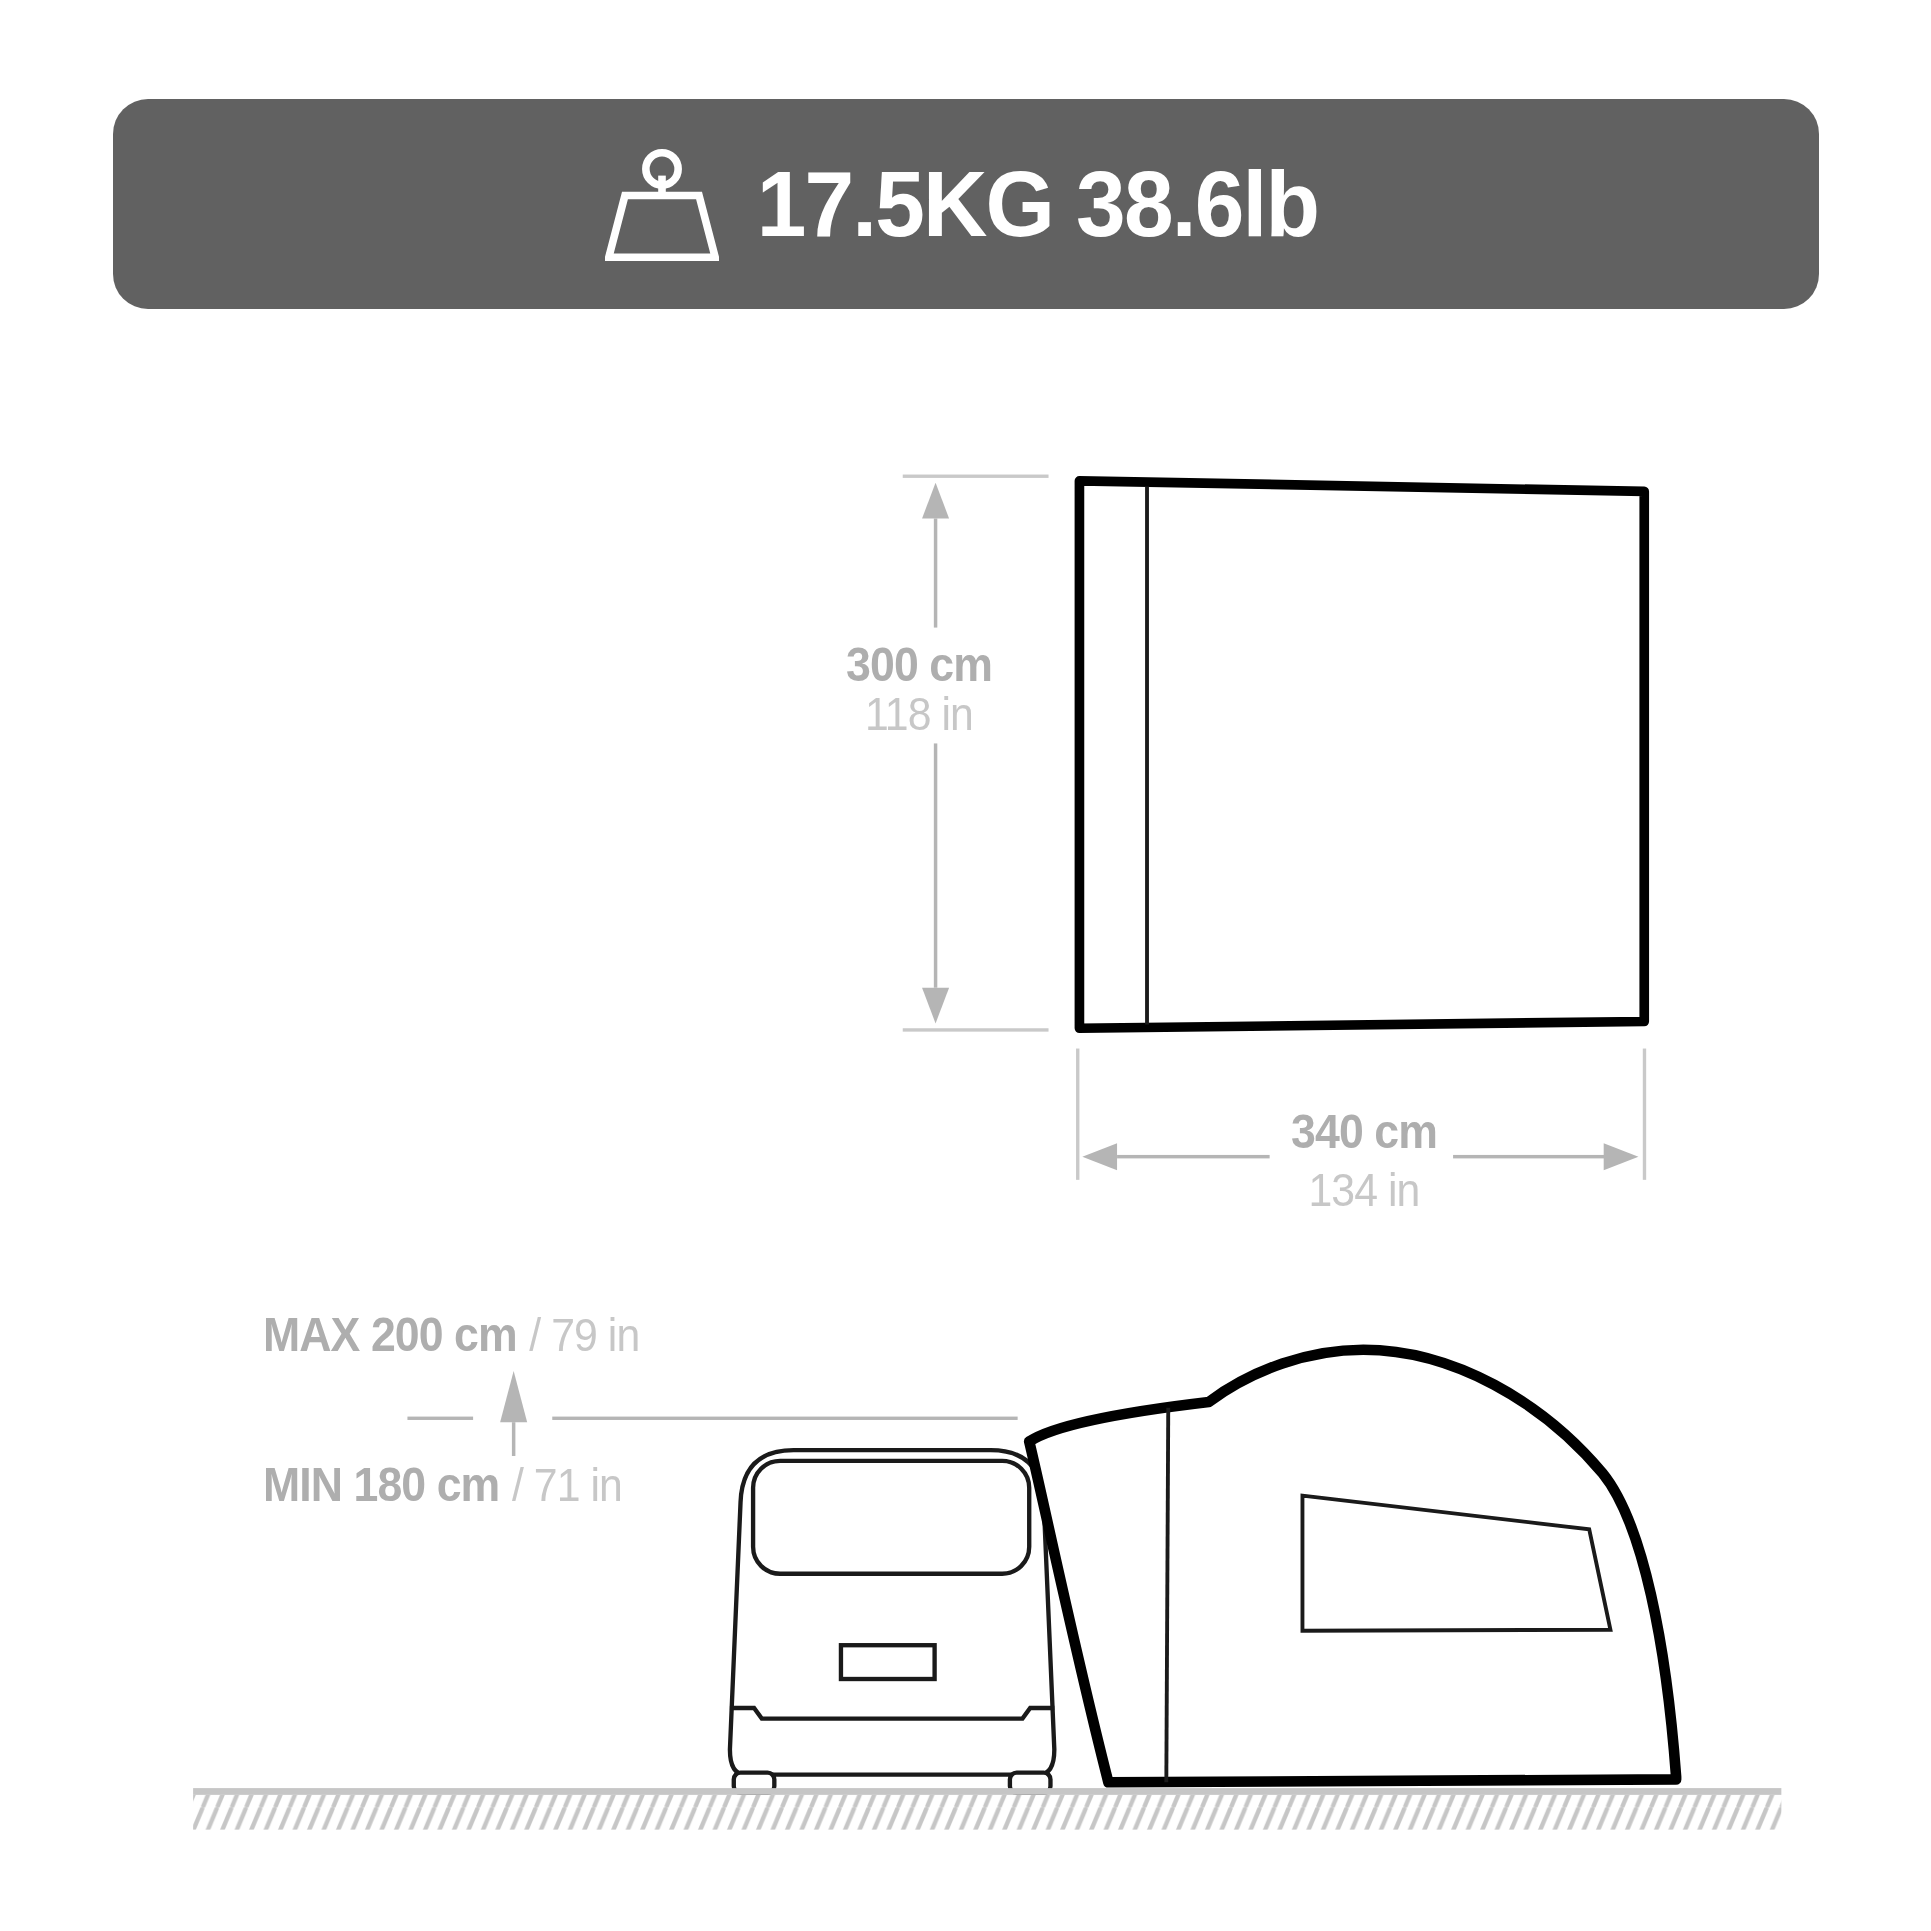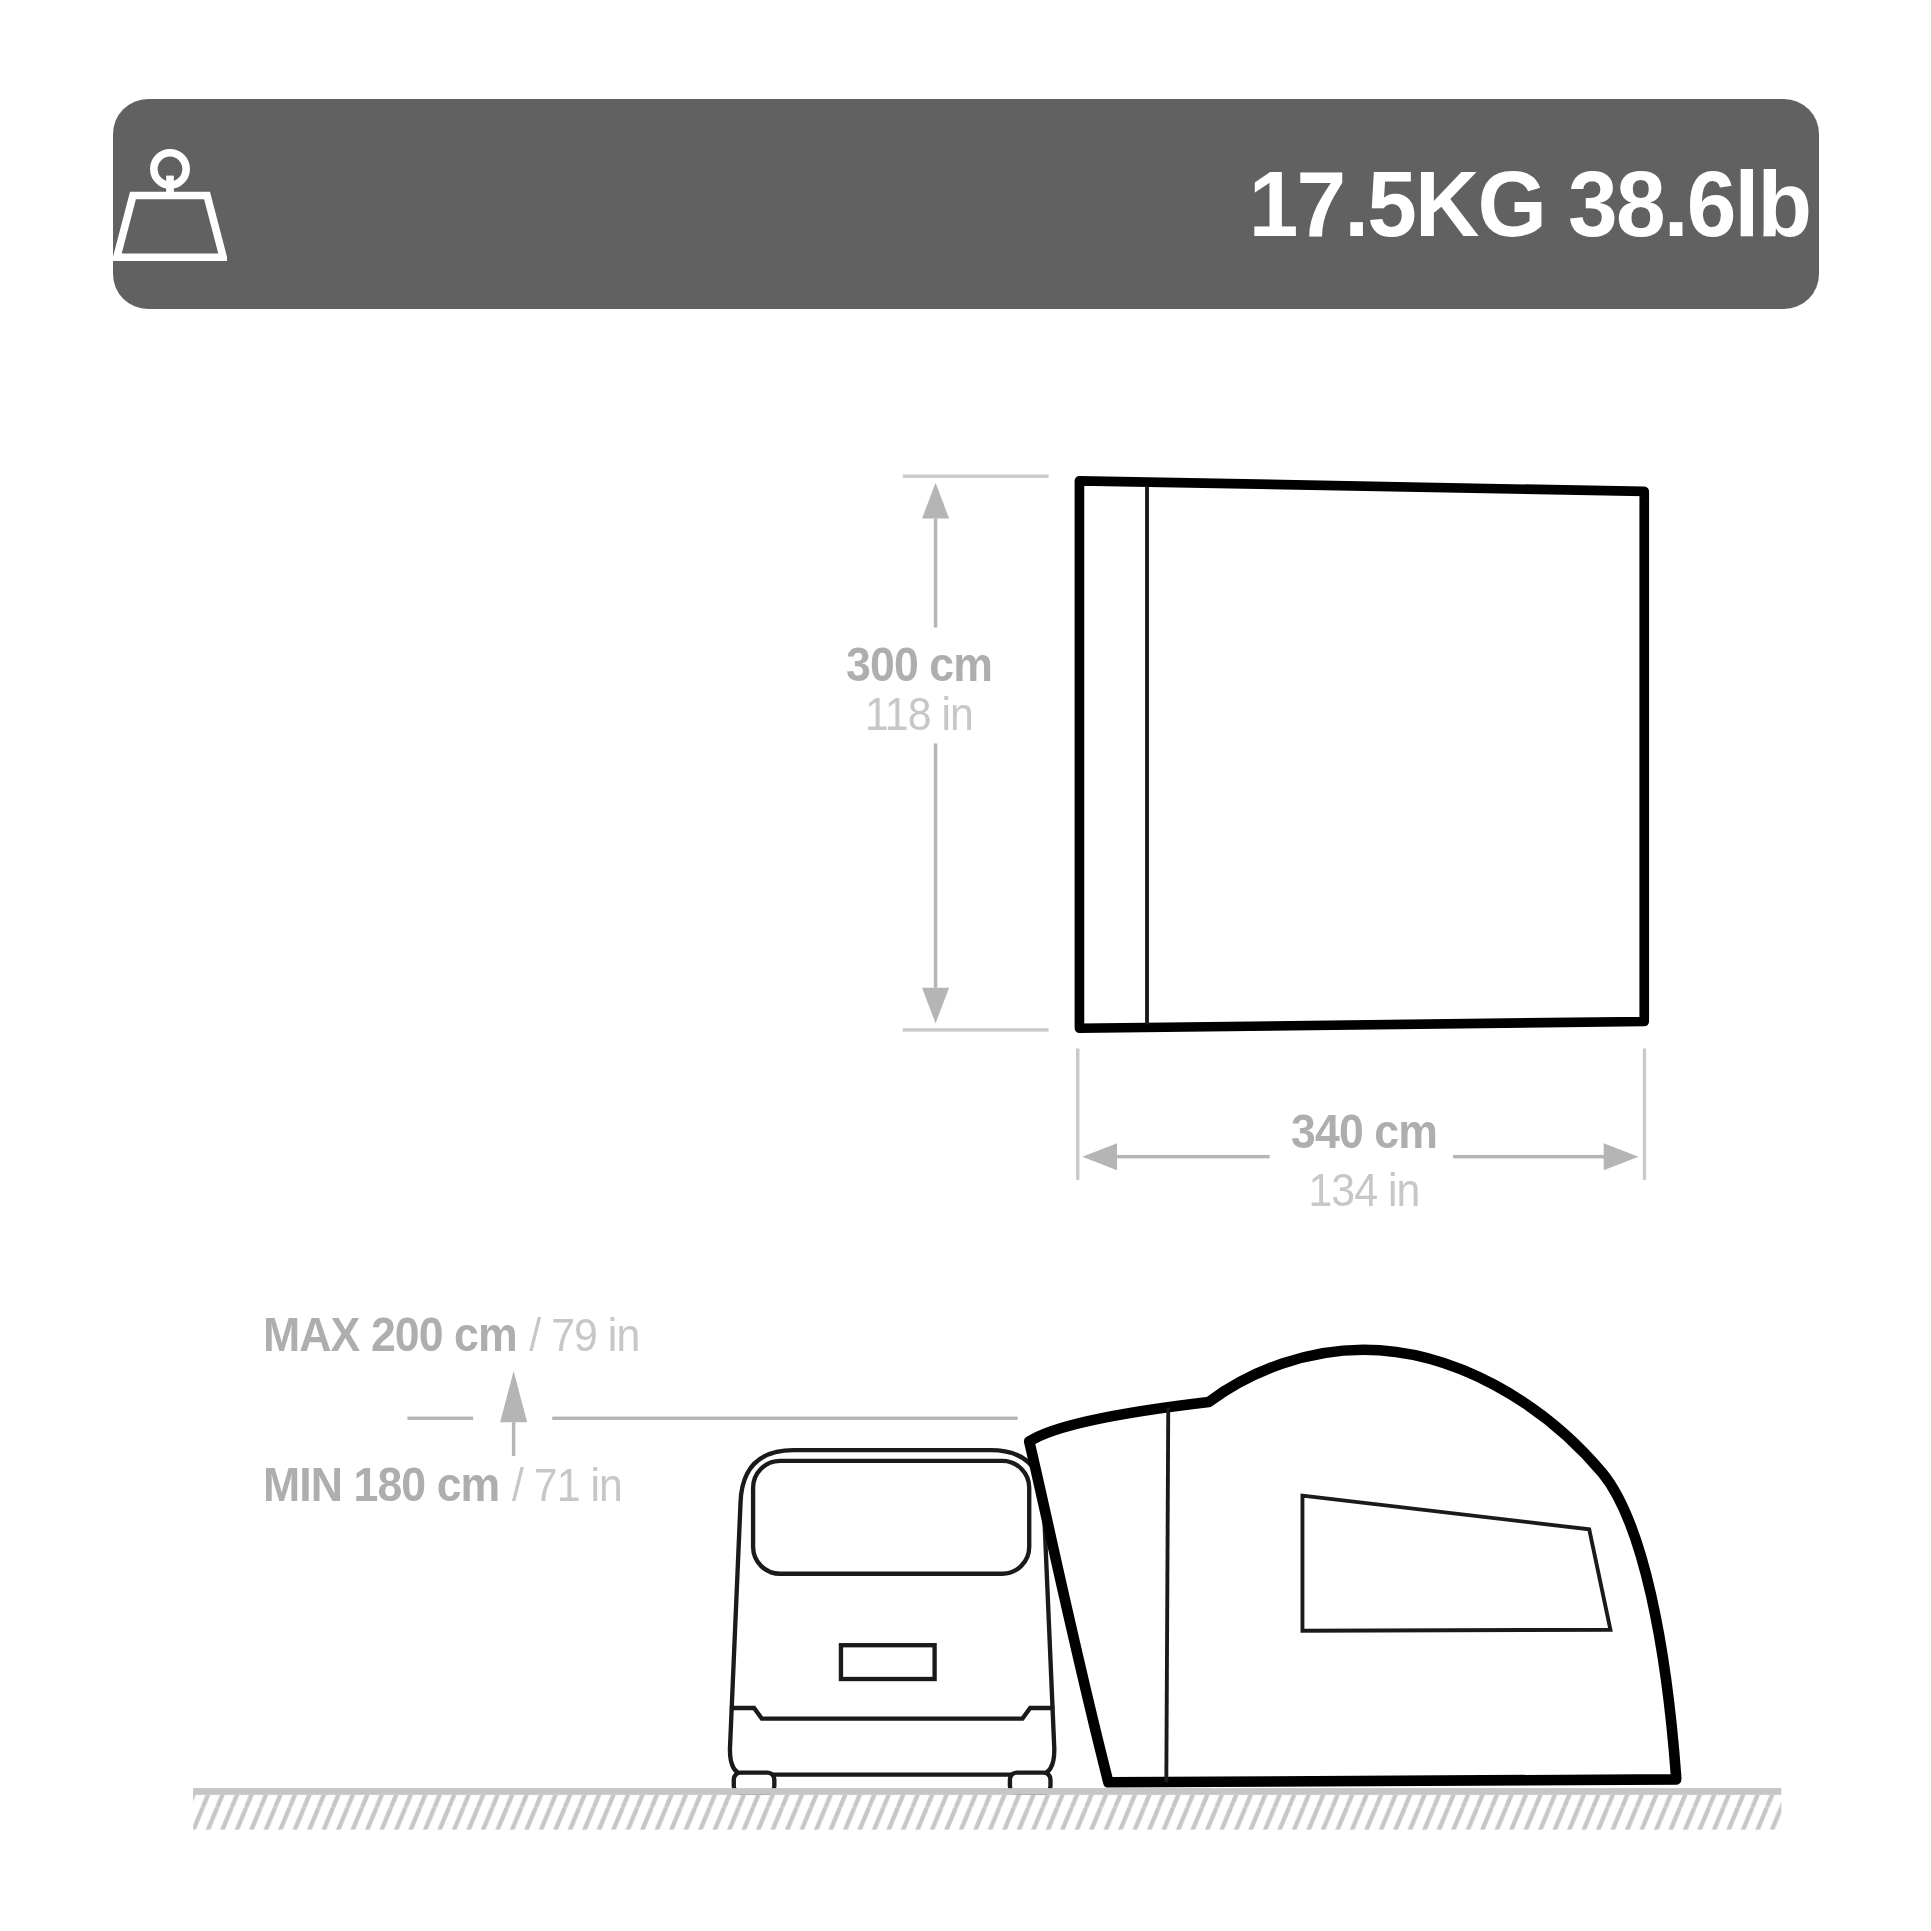--- a/index.html
+++ b/index.html
@@ -3,21 +3,21 @@
 <meta charset="utf-8">
 <style>
   html,body{margin:0;padding:0;background:#ffffff;}
   body{width:1931px;height:1931px;position:relative;font-family:"Liberation Sans",sans-serif;-webkit-font-smoothing:antialiased;}
   .stage{position:absolute;inset:0;width:1931px;height:1931px;overflow:hidden;}
 
   
   .banner{
     position:absolute;left:113px;top:99px;width:1706px;height:210px;
     background:#616161;border-radius:35px;
-    display:flex;align-items:center;justify-content:space-between;gap:29px;
+    display:flex;align-items:center;justify-content:center;gap:29px;
   }
   .banner-text{
     color:#ffffff;font-size:92px;font-weight:bold;letter-spacing:-1.9px;
     transform:scaleX(.97);transform-origin:center;white-space:nowrap;
   }
   .weight-ic{width:114px;height:116px;flex:0 0 auto;margin-top:3.9px;}
 
   
   .art{position:absolute;left:0;top:0;width:1931px;height:1931px;}
 

